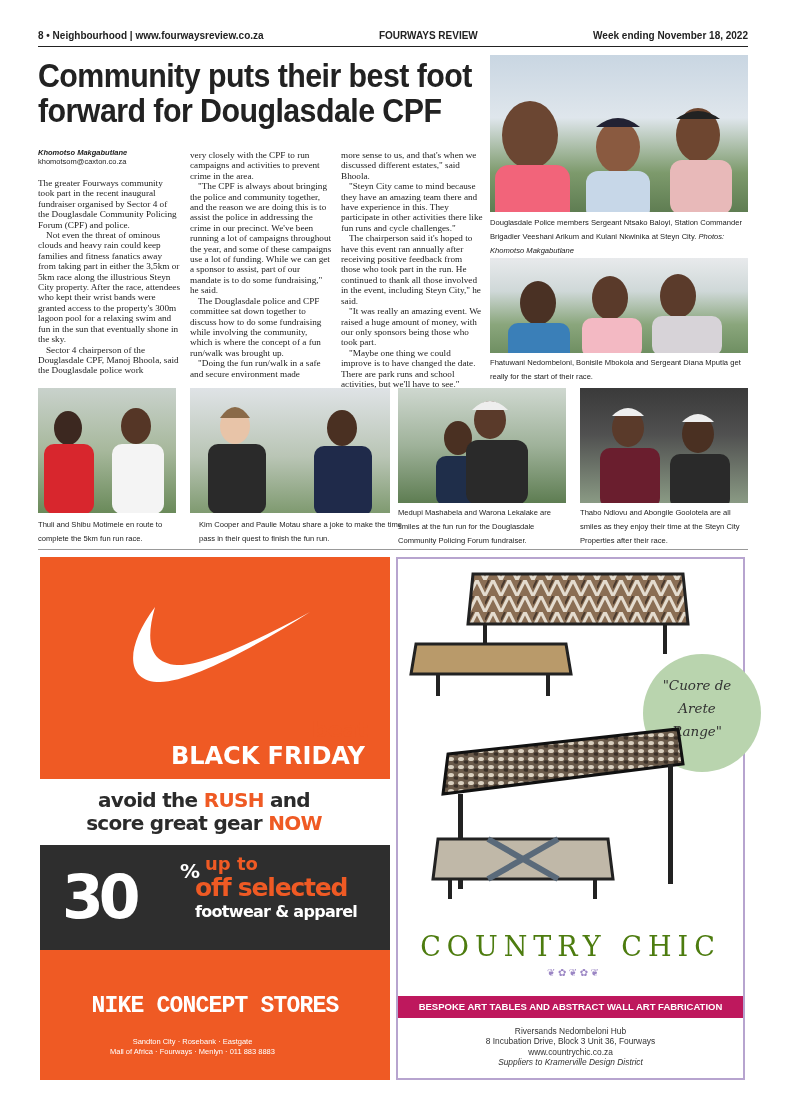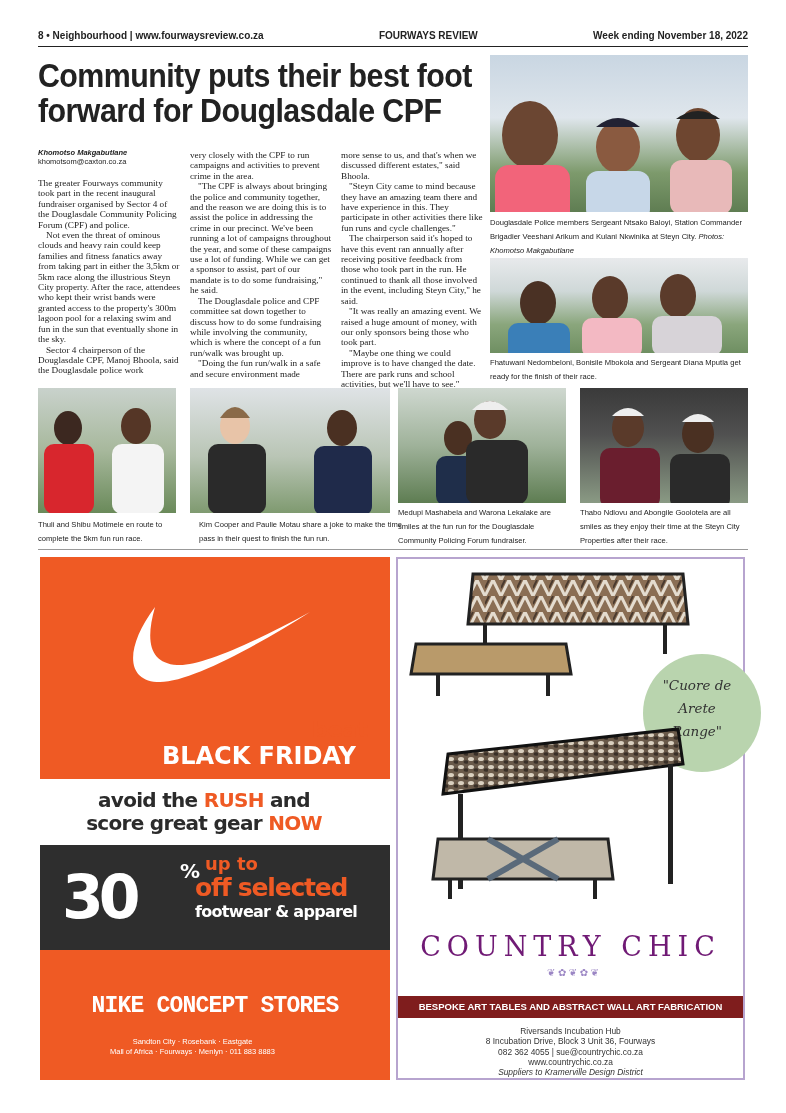--- a/index.html
+++ b/index.html
@@ -13,36 +13,36 @@
   .col { font-size: 9.2px; line-height: 10.4px; text-align: left; }
   .col p { text-indent: 8px; }
   .col p.noind { text-indent: 0; }
   .photo { overflow: hidden; }
   .caption { font-family: "Liberation Sans", sans-serif; font-size: 7.6px; line-height: 14px; color: #222; }
   .caption i { font-style: italic; }
   .nike { top: 557px; left: 40px; width: 350px; height: 523px; background: #ef5a24; }
   .nike .swoosh { position: absolute; left: 75px; top: 30px; }
   .nike-white-band { position: absolute; left: 0; top: 225px; width: 350px; height: 92px; background: #fff; }
   .beat { position: absolute; right: 22px; top: 160px; font-family: "DejaVu Sans", sans-serif; font-weight: bold; font-size: 22px; color: #ef5a24; }
-  .bf { position: absolute; left: 0; width: 350px; top: 187px; text-align: right; padding-right: 34px; font-family: "DejaVu Sans", sans-serif; font-weight: bold; font-size: 24px; color: #2b2b2b; }
+  .bf { position: absolute; left: 0; width: 350px; top: 187px; text-align: right; padding-right: 25px; font-family: "DejaVu Sans", sans-serif; font-weight: bold; font-size: 24px; color: #2b2b2b; }
   .avoid { position: absolute; left: 0; top: 232px; width: 350px; text-align: center; padding-right: 22px; font-family: "DejaVu Sans", sans-serif; font-weight: bold; font-size: 20px; line-height: 23px; color: #2b2b2b; letter-spacing: -0.7px; }
   .avoid .or { color: #ef5a24; }
   .dark { position: absolute; left: 0; top: 288px; width: 350px; height: 105px; background: #2e2e2e; }
   .thirty { position: absolute; left: 22px; top: 295px; font-family: "DejaVu Sans", sans-serif; font-weight: bold; font-size: 60px; color: #fff; letter-spacing: -5px; line-height: 90px; }
   .pct { position: absolute; left: 140px; top: 302px; font-family: "DejaVu Sans", sans-serif; font-weight: bold; font-size: 20px; color: #fff; }
   .upto { position: absolute; left: 165px; top: 296px; font-family: "DejaVu Sans", sans-serif; font-weight: bold; font-size: 18px; color: #ef5a24; }
   .offsel { position: absolute; left: 155px; top: 316px; font-family: "DejaVu Sans", sans-serif; font-weight: bold; font-size: 25px; color: #ef5a24; letter-spacing: -1.2px; }
   .foot { position: absolute; left: 155px; top: 345px; font-family: "DejaVu Sans", sans-serif; font-weight: bold; font-size: 16px; color: #fff; letter-spacing: -0.7px; }
   .stores { position: absolute; left: 0; width: 350px; top: 436px; text-align: center; font-family: Liberation Mono, monospace; font-weight: bold; font-size: 23px; color: #fff; letter-spacing: -0.8px; }
   .locs { position: absolute; left: 0; width: 305px; top: 480px; text-align: center; font-family: "Liberation Sans", sans-serif; font-size: 7.5px; line-height: 10px; color: #fff; }
   .cc { top: 557px; left: 396px; width: 349px; height: 523px; border: 2px solid #b7a4cf; background: #fff; }
-  .cc-bar { position: absolute; left: 0; top: 437px; width: 345px; height: 22px; background: #7f1d1d; color: #fff; font-family: "Liberation Sans", sans-serif; font-weight: bold; font-size: 9.5px; text-align: center; line-height: 22px; }
+  .cc-bar { position: absolute; left: 0; top: 437px; width: 345px; height: 22px; background: #be185d; color: #fff; font-family: "Liberation Sans", sans-serif; font-weight: bold; font-size: 9.5px; text-align: center; line-height: 22px; }
   .cc-info { position: absolute; left: 0; top: 467px; width: 345px; text-align: center; font-family: "Liberation Sans", sans-serif; font-size: 8.4px; line-height: 10.3px; color: #333; }
   .cc-info .it { font-style: italic; }
-  .cc-brand { position: absolute; left: 10px; top: 372px; width: 325px; text-align: center; font-family: "DejaVu Serif", serif; font-size: 27px; letter-spacing: 6px; color: #701a75; }
+  .cc-brand { position: absolute; left: 10px; top: 372px; width: 325px; text-align: center; font-family: "DejaVu Serif", serif; font-size: 27px; letter-spacing: 6px; color: #4d7c0f; }
   .cc-circle { position: absolute; left: 245px; top: 95px; width: 118px; height: 118px; border-radius: 50%; background: #b9d4ae; }
   .cc-circle-text { position: absolute; left: 254px; top: 115px; width: 90px; text-align: center; font-family: "DejaVu Serif", serif; font-style: italic; font-size: 13.5px; line-height: 23px; color: #333; }
   .table { position: absolute; }
   .sep { top: 549px; left: 38px; width: 710px; height: 1px; background: #999; }
 </style>
 </head>
 <body>
 
 <div class="abs folio">
   <span>8 • Neighbourhood | www.fourwaysreview.co.za</span>
@@ -97,21 +97,21 @@
 <div class="abs photo" style="top:258px;left:490px;width:258px;height:95px;background:linear-gradient(180deg,#e8eaec 0%,#cfd8d8 35%,#8aa67c 70%,#6f8f62 100%);">
   <svg width="258" height="95">
     <ellipse cx="48" cy="45" rx="18" ry="22" fill="#4a3124"></ellipse>
     <rect x="18" y="65" width="62" height="40" rx="10" fill="#3a7fb8"></rect>
     <ellipse cx="120" cy="40" rx="18" ry="22" fill="#5a3a2a"></ellipse>
     <rect x="92" y="60" width="60" height="40" rx="10" fill="#f3b9c3"></rect>
     <ellipse cx="188" cy="38" rx="18" ry="22" fill="#5b3b2b"></ellipse>
     <rect x="162" y="58" width="70" height="40" rx="10" fill="#d7d3d8"></rect>
   </svg>
 </div>
-<div class="abs caption" style="top:356px;left:490px;width:258px;">Fhatuwani Nedombeloni, Bonisile Mbokola and Sergeant Diana Mputla get ready for the finish of their race.</div>
+<div class="abs caption" style="top:356px;left:490px;width:258px;">Fhatuwani Nedombeloni, Bonisile Mbokola and Sergeant Diana Mputla get really for the start of their race.</div>
 
 <div class="abs photo" style="top:388px;left:38px;width:138px;height:125px;background:linear-gradient(180deg,#c9d2cc 0%,#a7b89c 50%,#6a8a5a 100%);">
   <svg width="138" height="125">
     <ellipse cx="30" cy="40" rx="14" ry="17" fill="#3c2820"></ellipse>
     <rect x="6" y="56" width="50" height="70" rx="10" fill="#d8262d"></rect>
     <ellipse cx="98" cy="38" rx="15" ry="18" fill="#553626"></ellipse>
     <rect x="74" y="56" width="52" height="70" rx="10" fill="#f4f4f4"></rect>
   </svg>
 </div>
 <div class="abs caption" style="top:518px;left:38px;width:145px;">Thuli and Shibu Motimele en route to complete the 5km fun run race.</div>
@@ -211,19 +211,18 @@
   <svg class="table" style="left:30px;top:275px;" width="190" height="70">
     <polygon points="10,5 180,5 185,45 5,45" fill="#c0b8a8" stroke="#222" stroke-width="3"></polygon>
     <path d="M60 5 L95 25 L130 5 M60 45 L95 25 L130 45" stroke="#5a6a7a" stroke-width="6" fill="none"></path>
     <rect x="20" y="45" width="4" height="20" fill="#222"></rect>
     <rect x="165" y="45" width="4" height="20" fill="#222"></rect>
   </svg>
   <div class="cc-brand">COUNTRY CHIC</div>
   <div class="abs" style="left:135px;top:408px;width:80px;height:14px;text-align:center;color:#9b86c4;font-size:10px;">❦ ✿ ❦ ✿ ❦</div>
   <div class="cc-bar">BESPOKE ART TABLES AND ABSTRACT WALL ART FABRICATION</div>
   <div class="cc-info">
-    <div>Riversands Incubation Hub</div>
+    <div>Riversands Nedombeloni Hub</div>
     <div>8 Incubation Drive, Block 3 Unit 36, Fourways</div>
-    <div>082 362 4055 | sue@countrychic.co.za</div>
     <div>www.countrychic.co.za</div>
     <div class="it">Suppliers to Kramerville Design District</div>
   </div>
 </div>
 
 </body></html>

